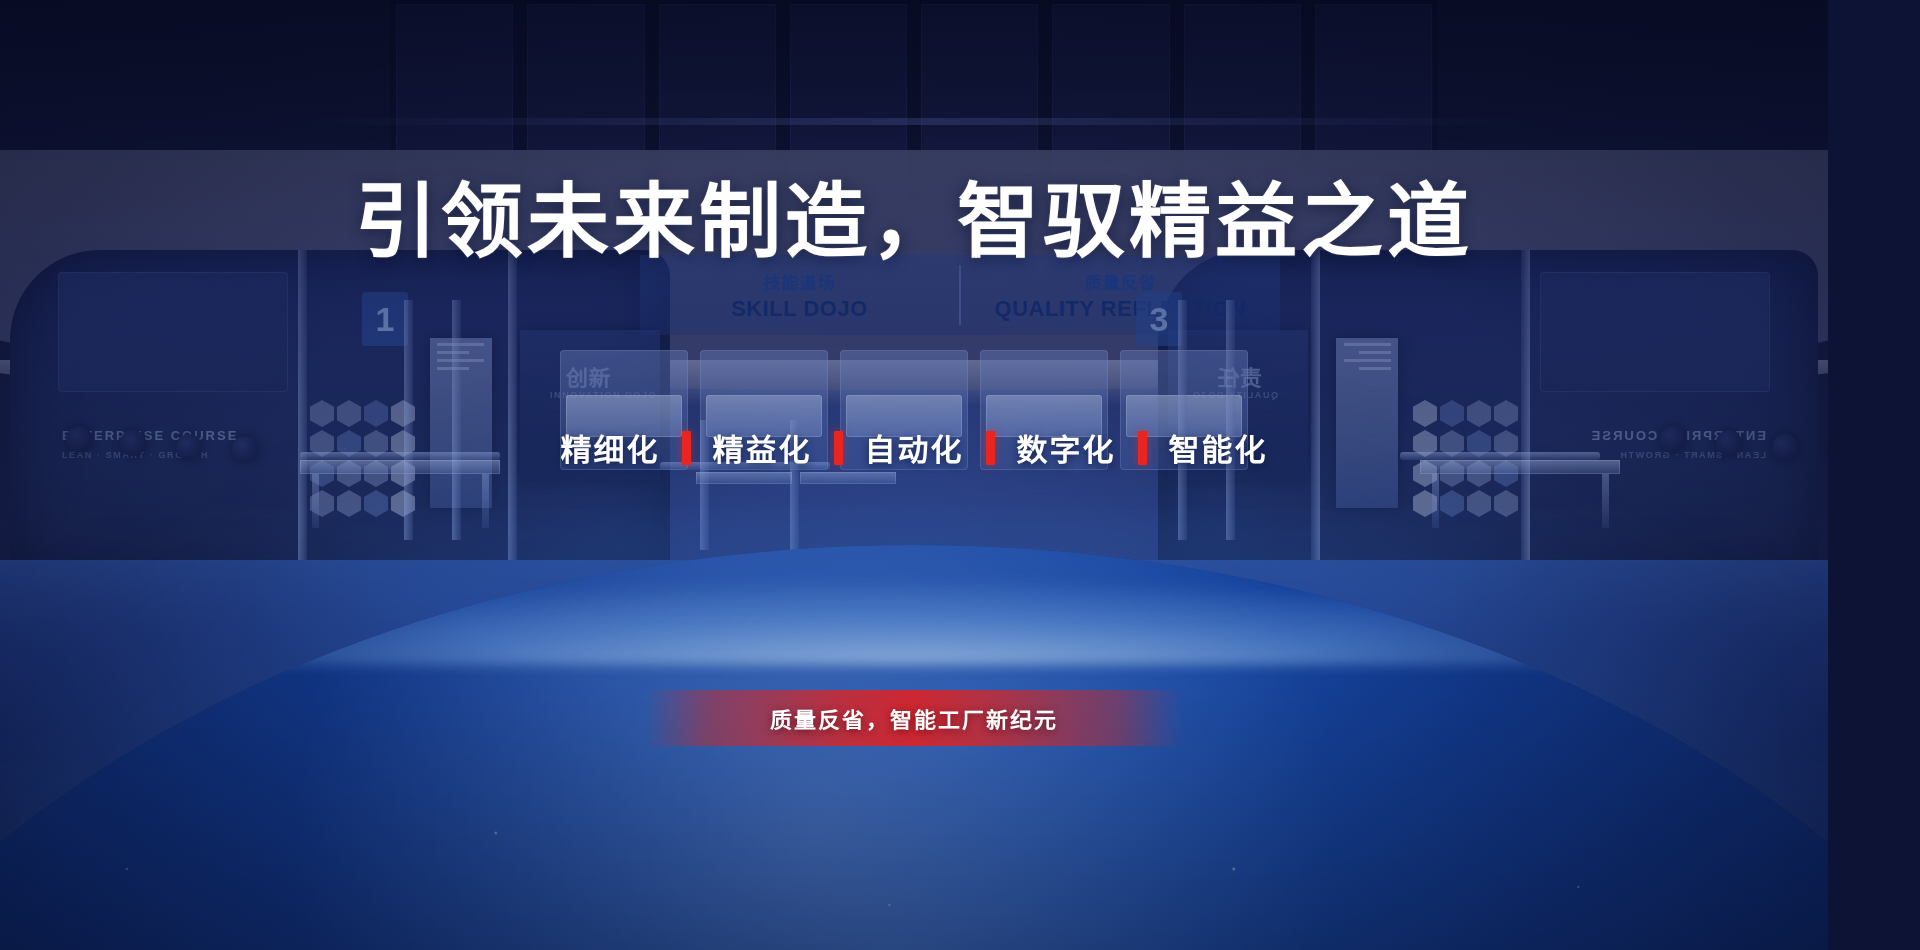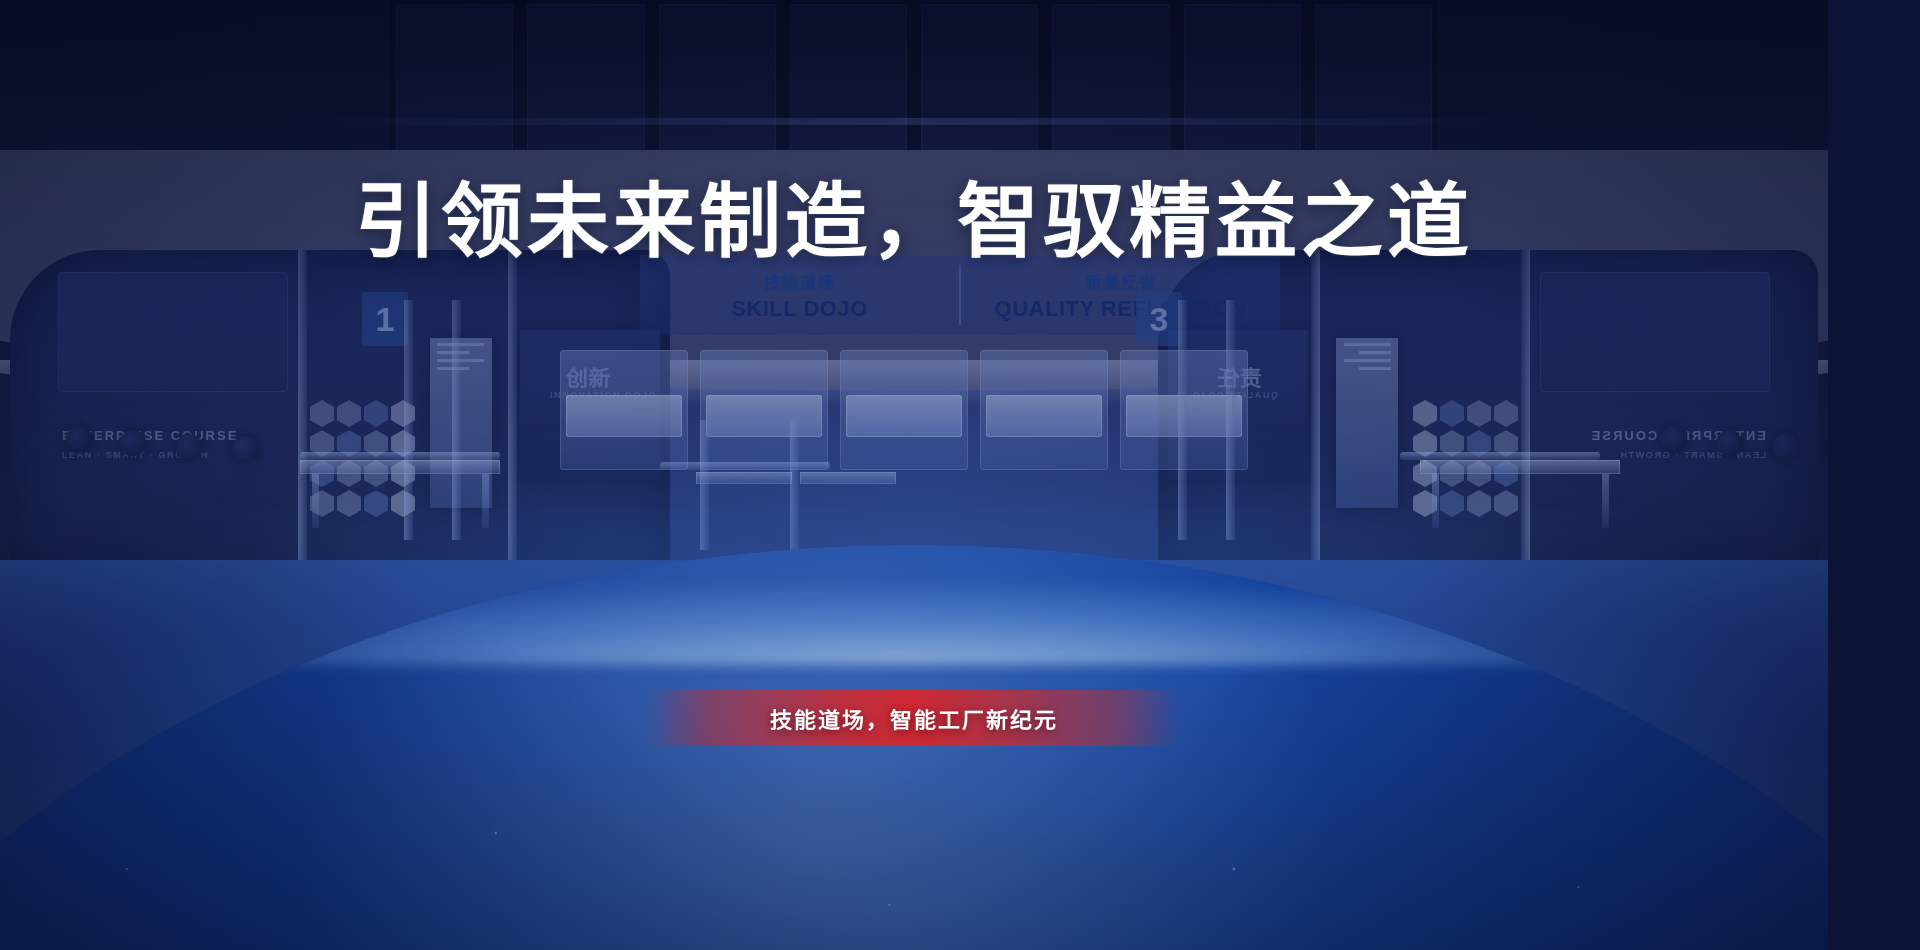--- a/index.html
+++ b/index.html
@@ -451,19 +451,30 @@
 
     <div class="tint"></div>
     <div class="vignette"></div>
   </div>
 
   <div class="content">
 
     <h1 class="headline">引领未来制造，智驭精益之道</h1>
 
 
+    <div class="keywords">
+      <span class="kw">精细化</span>
+      <span class="kw-sep"></span>
+      <span class="kw">精益化</span>
+      <span class="kw-sep"></span>
+      <span class="kw">自动化</span>
+      <span class="kw-sep"></span>
+      <span class="kw">数字化</span>
+      <span class="kw-sep"></span>
+      <span class="kw">智能化</span>
+    </div>
 
     <div class="ribbon">
-      <span class="ribbon-text">技能道场，智能工厂新纪元</span>
+      <span class="ribbon-text">质量反省，智能工厂新纪元</span>
     </div>
 
   </div>
 </div>
 
 </body></html>

